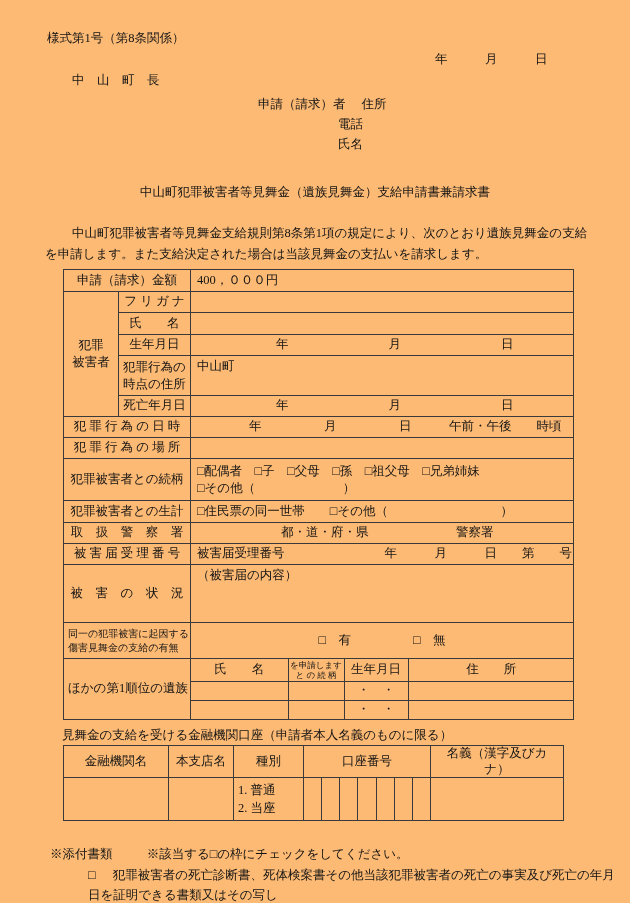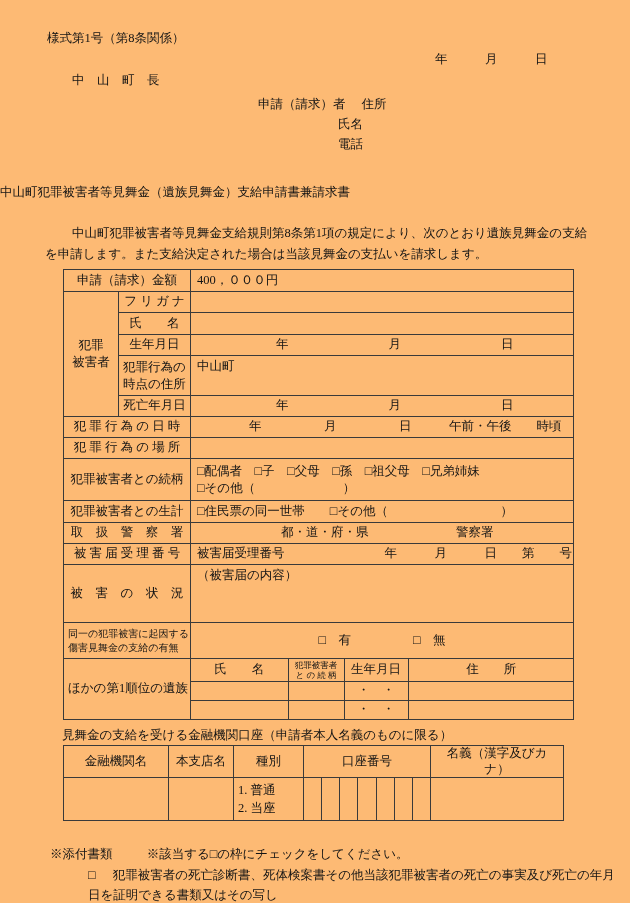--- a/index.html
+++ b/index.html
@@ -10,21 +10,21 @@
     box-sizing:border-box; padding-top:30px;
   }
   .line { line-height:16px; white-space:nowrap; }
   .form-number { margin-left:47px; }
   .date-line { margin-left:435px; margin-top:5px; }
   .addressee { margin-left:72px; margin-top:5px; }
   .applicant { margin-left:258px; margin-top:6px; }
   .applicant .row { line-height:20px; white-space:nowrap; }
   .applicant .fld-first { margin-left:16px; }
   .applicant .fld { margin-left:80px; }
-  .doc-title { text-align:left; margin-top:30px; line-height:16px; }
+  .doc-title { text-align:center; margin-top:30px; line-height:16px; }
   .intro { margin-left:45px; margin-top:23px; width:540px; }
   .intro div { line-height:21px; white-space:nowrap; }
   .intro .l1 { text-indent:27px; }
 
   table { border-collapse:collapse; table-layout:fixed; }
   td { border:1px solid #3a3a3a; padding:0 4px; vertical-align:middle; line-height:1.25; overflow:hidden; }
   .main-table { margin-left:63px; margin-top:4px; width:510px; }
   .bank-table { margin-left:63px; width:500px; }
 
   .c { text-align:center; }
@@ -83,22 +83,22 @@
 <div class="page">
 
   <div class="line form-number">様式第1号（第8条関係）</div>
   <div class="line date-line">年　　　月　　　日</div>
   <div class="line addressee">中　山　町　長</div>
 
   <div class="applicant">
     <div class="row">
       <span>申請（請求）者</span><span class="fld-first">住所</span>
     </div>
+    <div class="row"><span class="fld">電話</span></div>
     <div class="row"><span class="fld">氏名</span></div>
-    <div class="row"><span class="fld">電話</span></div>
   </div>
 
   <div class="doc-title">中山町犯罪被害者等見舞金（遺族見舞金）支給申請書兼請求書</div>
 
   <div class="intro">
     <div class="l1">中山町犯罪被害者等見舞金支給規則第8条第1項の規定により、次のとおり遺族見舞金の支給</div>
     <div>を申請します。また支給決定された場合は当該見舞金の支払いを請求します。</div>
   </div>
 
   <table class="main-table">
@@ -189,21 +189,21 @@
           <colgroup>
                 <col style="width:97px">
                 <col style="width:56px">
                 <col style="width:64px">
                 <col style="width:166px">
               </colgroup>
           <tbody>
                 <tr class="hr">
             <td class="c">氏　　名</td>
             <td class="rel-head nopad">
-              <div>犯罪被害者</div>
+              <div>を申請します</div>
               <div>と の 続 柄</div>
             </td>
             <td class="c">生年月日</td>
             <td class="c">住　　所</td>
           </tr>
           <tr class="dr">
             <td></td>
             <td></td>
             <td class="c">・　・</td>
             <td></td>

